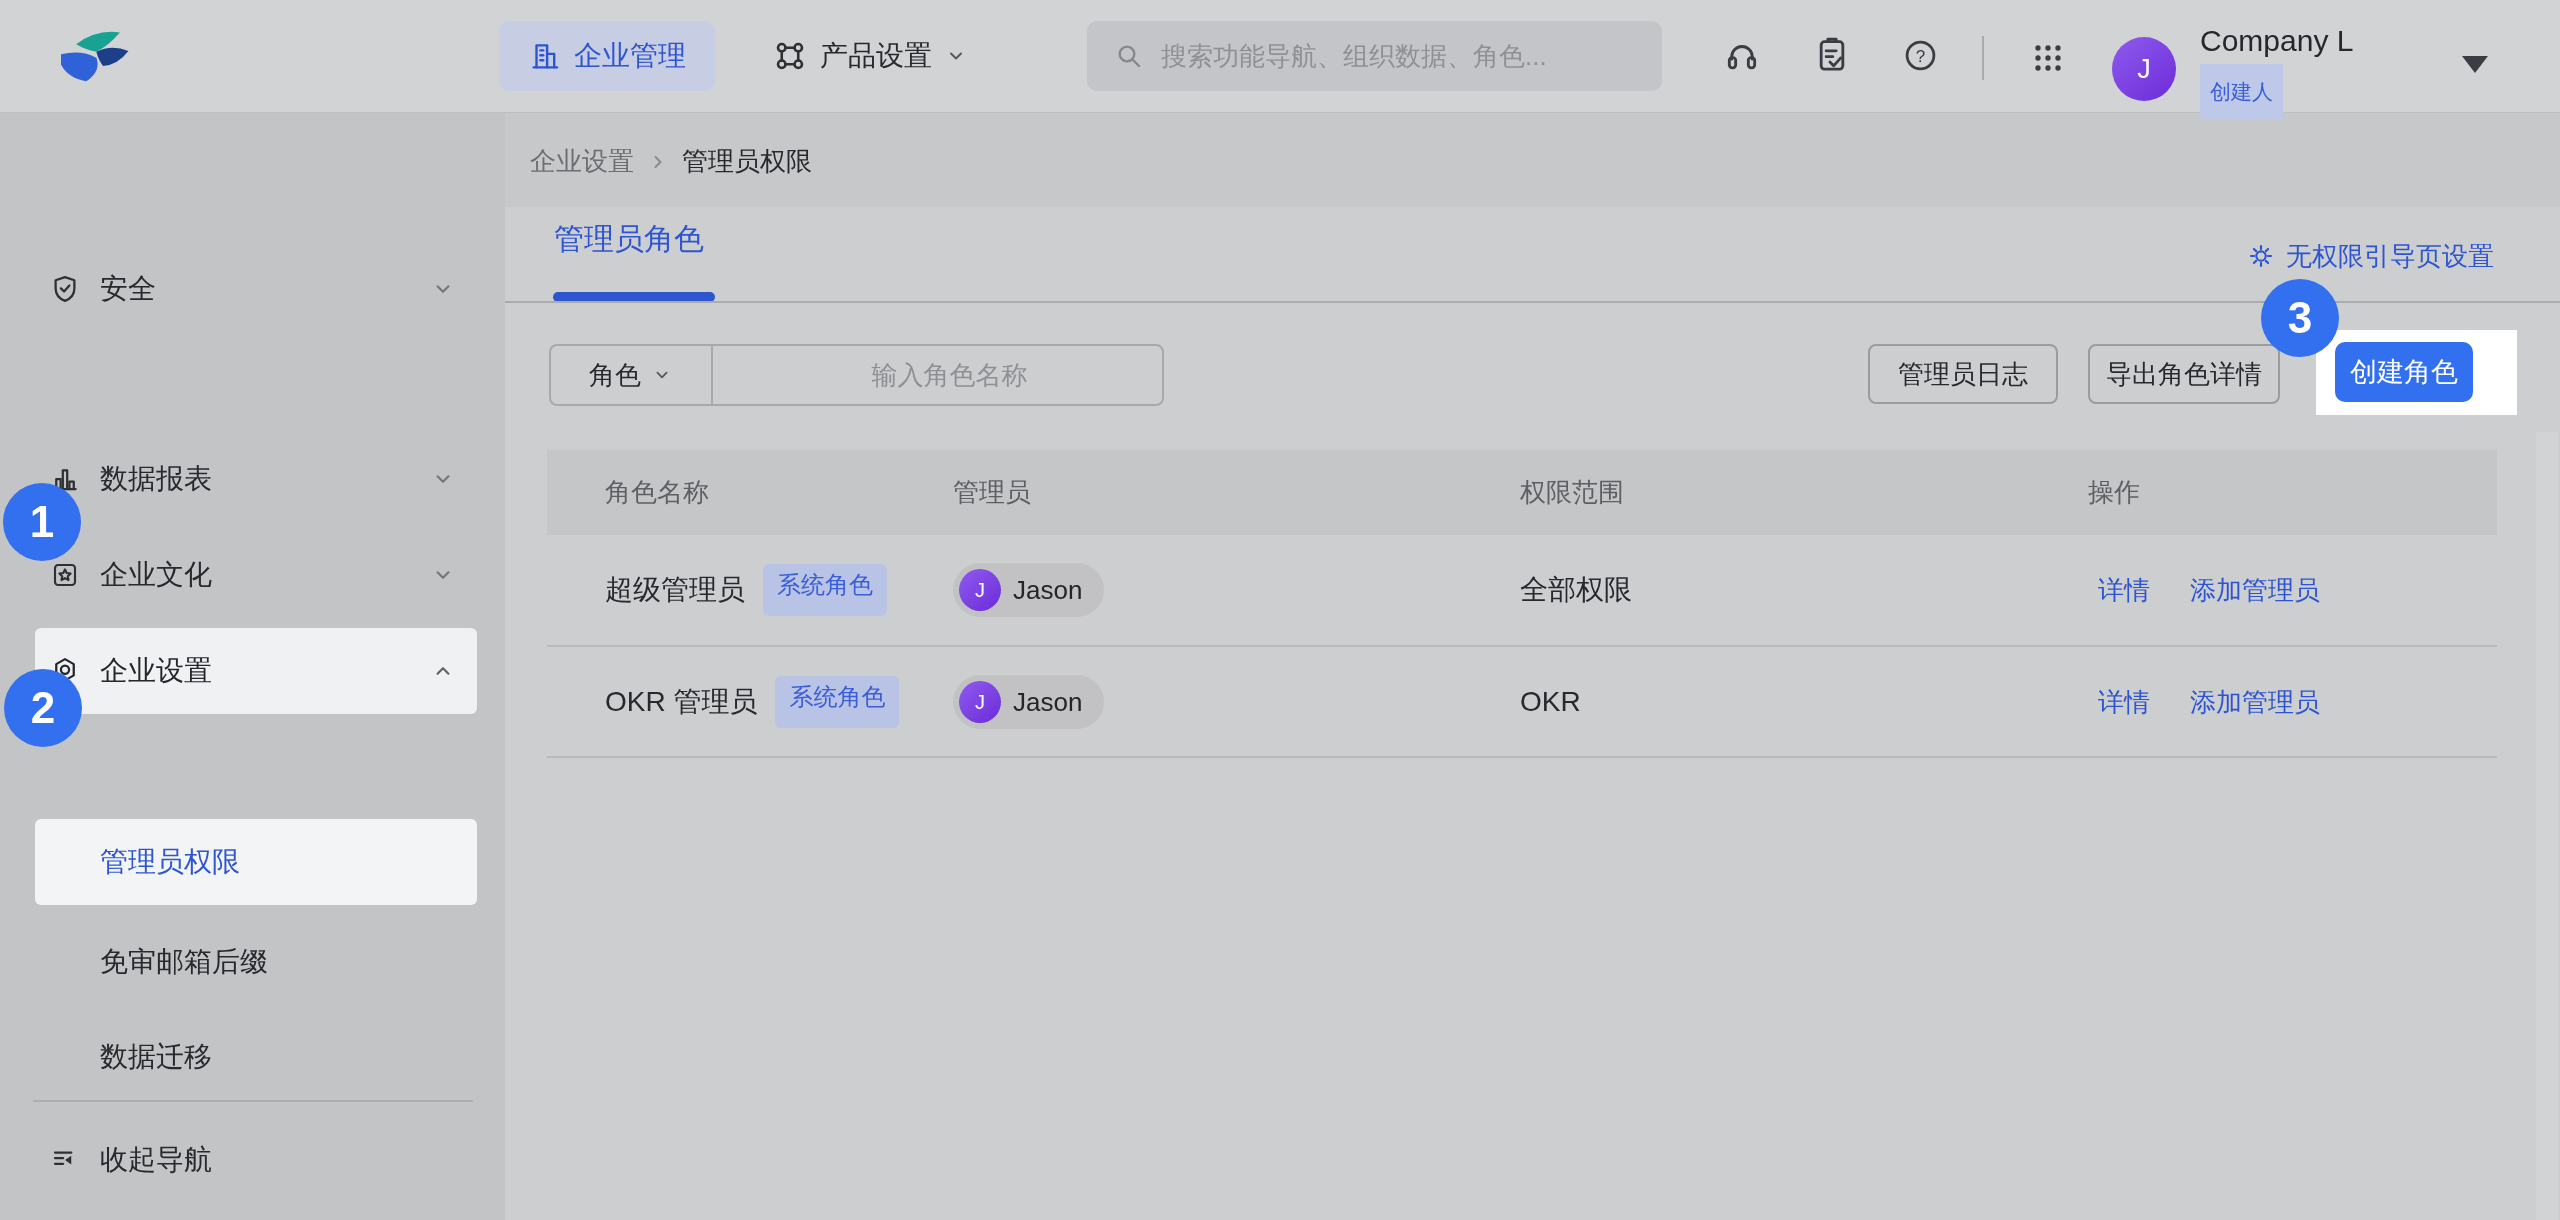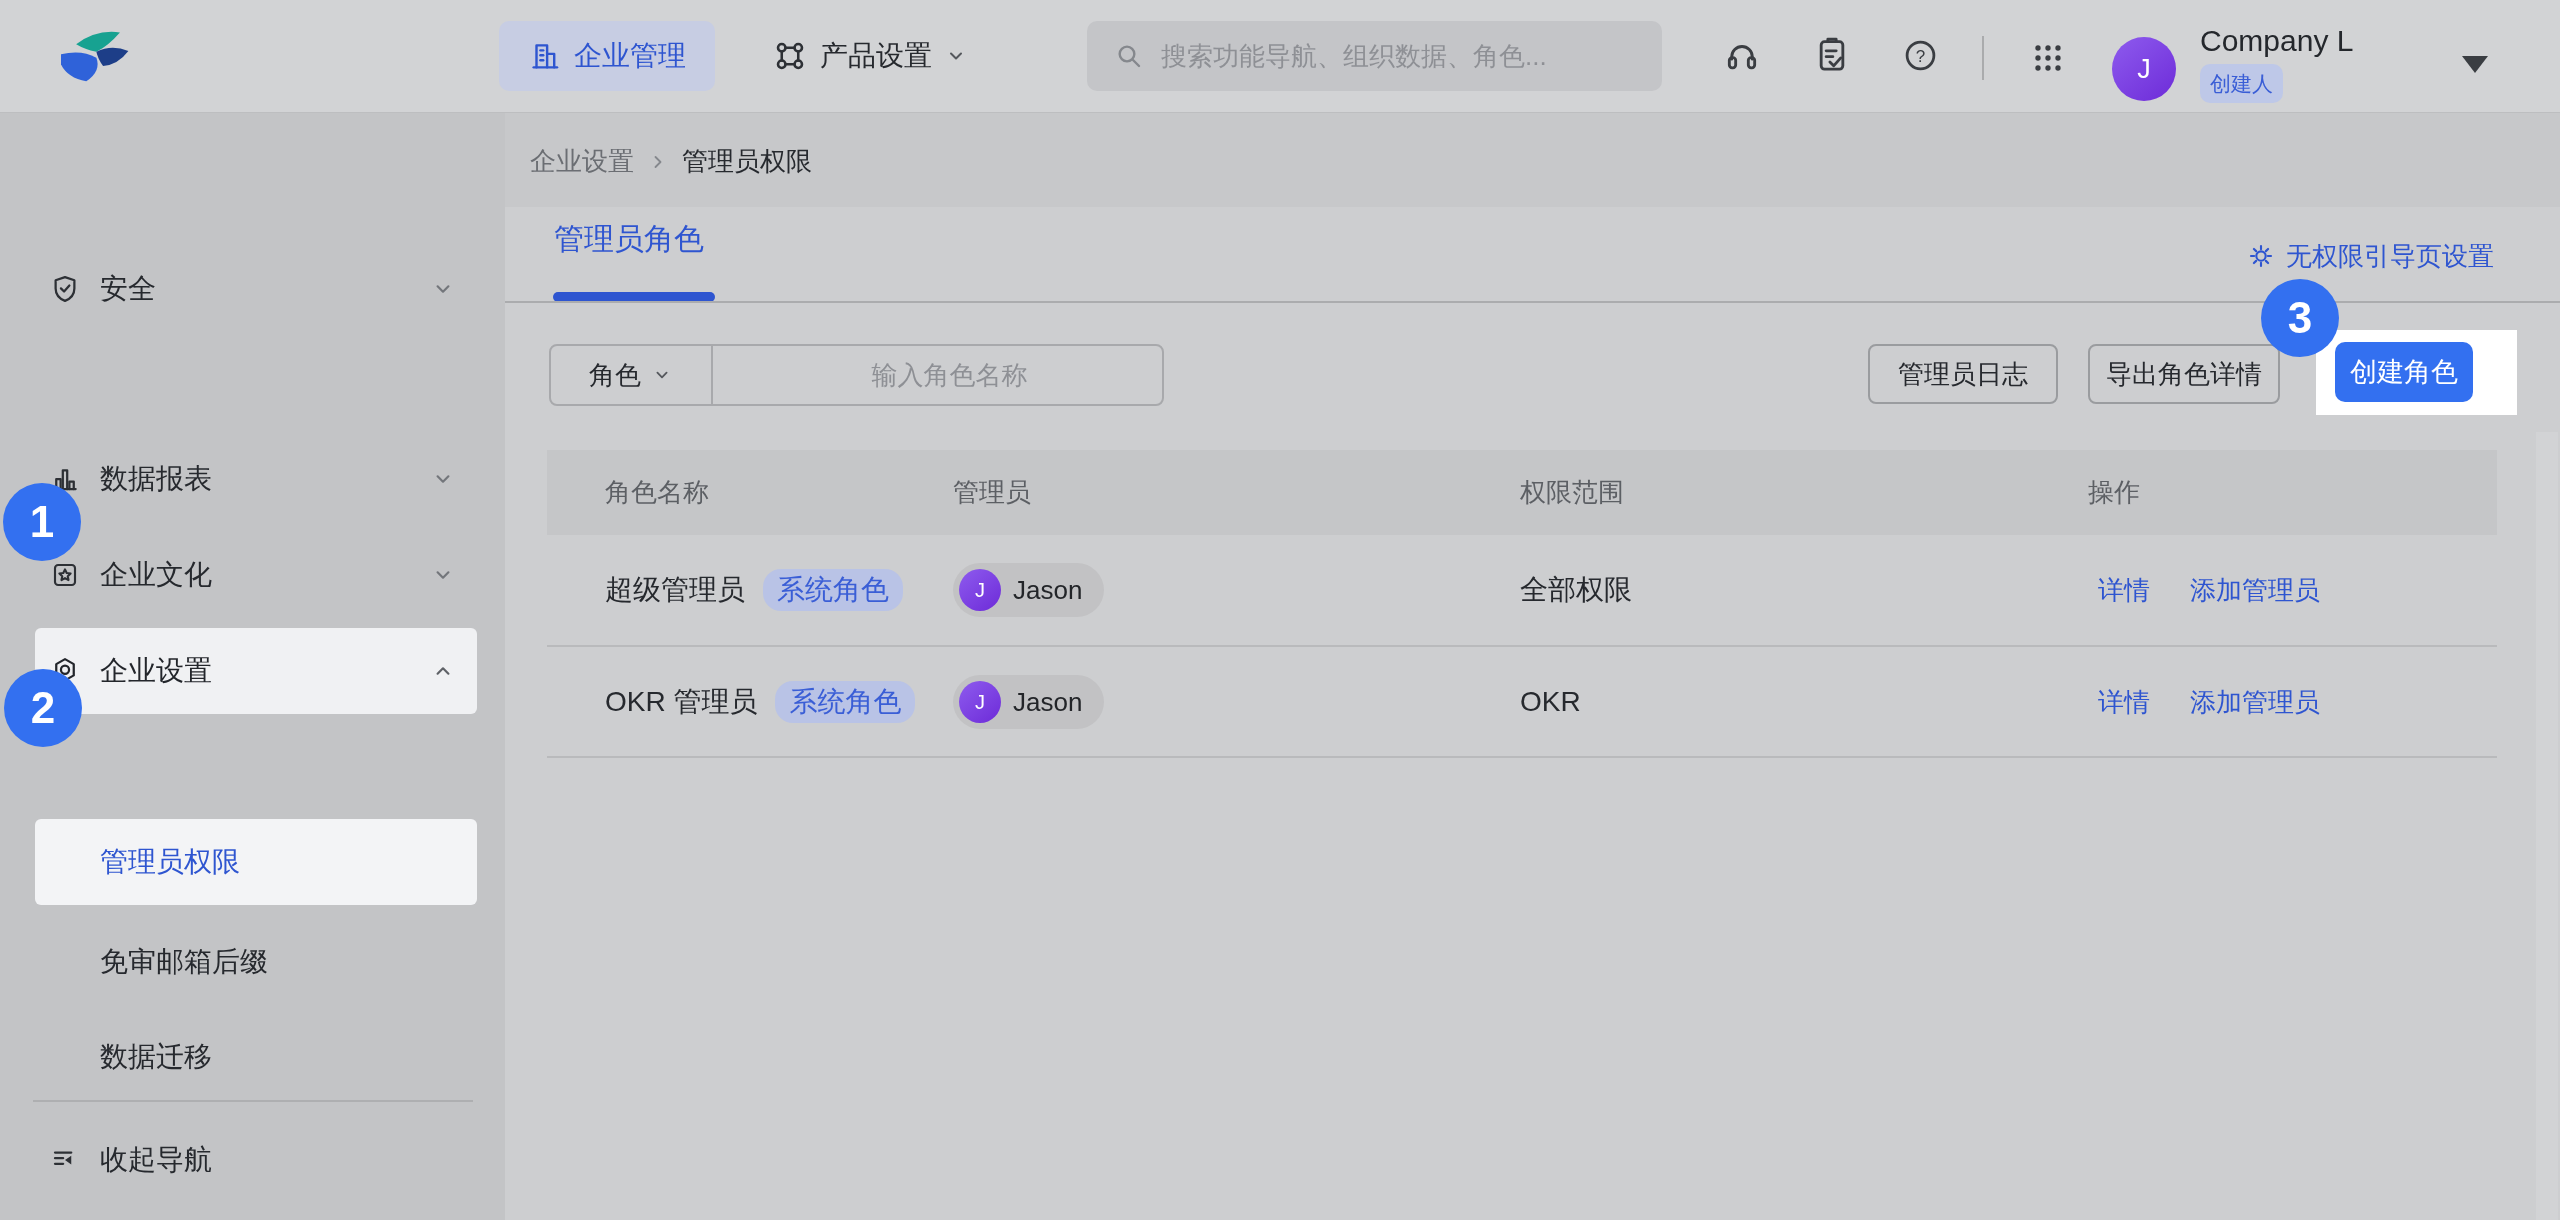--- a/index.html
+++ b/index.html
@@ -22,22 +22,22 @@
     background:#c4c5c8;display:flex;align-items:center;padding:0 0 0 26px;box-sizing:border-box;gap:14px;}
   .search input{border:0;outline:0;background:transparent;font-size:26px;flex:1;height:60px;
     color:#4a4d52;font-family:inherit;}
   .search input::placeholder{color:var(--text_placeholder,#8e9095);opacity:1;}
   .hicon{position:absolute;color:#3a3d42;cursor:pointer;}
   .hdr-div{position:absolute;left:1982px;top:36px;width:2px;height:44px;background:#aaabad;}
   .avatar{position:absolute;left:2112px;top:37px;width:64px;height:64px;border-radius:50%;
     background:linear-gradient(140deg,var(--avatar_from,#8e5bee),var(--avatar_to,#6d2bd8));
     color:#fff;font-size:27px;display:flex;align-items:center;justify-content:center;cursor:pointer;}
   .company{position:absolute;left:2200px;top:24px;font-size:30px;color:#24272c;white-space:nowrap;}
-  .role-badge{position:absolute;left:2200px;top:64px;height:31px;line-height:31px;padding:4px 10px;
-    border-radius:10px;background:var(--badge_bg,#bec8e8);color:var(--tag_text,#3a5ed6);font-size:21px;text-align:right;}
+  .role-badge{position:absolute;left:2200px;top:64px;height:31px;line-height:31px;padding:12px 10px;
+    border-radius:1px;background:var(--badge_bg,#bec8e8);color:var(--tag_text,#3a5ed6);font-size:21px;text-align:right;}
   .acct-caret{position:absolute;left:2462px;top:56px;width:0;height:0;cursor:pointer;
     border-left:13px solid transparent;border-right:13px solid transparent;border-top:17px solid #3a3d42;}
   
   .sb{position:absolute;left:0;top:112px;width:505px;height:1108px;background:var(--sidebar_bg,#c3c4c6);z-index:2;}
   .sb-row{position:absolute;left:0;width:505px;height:60px;cursor:pointer;}
   .sb-row .ic{position:absolute;left:50px;top:15px;color:#2d3035;}
   .sb-row .lb{position:absolute;left:100px;top:0;line-height:60px;font-size:28px;color:var(--text_dark,#26292e);white-space:nowrap;}
   .sb-row .ch{position:absolute;left:430px;top:17px;color:#73767b;}
   .sb-active{position:absolute;left:35px;width:442px;height:86px;border-radius:6px;background:#f0f1f3;cursor:pointer;}
   .sb-active .ic{position:absolute;left:15px;top:28px;color:#23262b;}
@@ -78,22 +78,22 @@
   .btn-create{position:absolute;left:1830px;top:135px;width:138px;height:60px;border-radius:10px;
     background:var(--primary,#3370f0);color:#fff;font-size:27px;display:flex;align-items:center;
     justify-content:center;cursor:pointer;z-index:4;white-space:nowrap;}
   
   .tband{position:absolute;left:42px;top:243px;width:1950px;height:85px;background:var(--band_bg,#c5c6c8);}
   .tband .c{position:absolute;top:0;line-height:85px;font-size:26px;color:#5c5f64;white-space:nowrap;}
   .trow{position:absolute;left:42px;width:1950px;height:110px;}
   .trow .cell{position:absolute;top:50%;transform:translateY(-50%);}
   .rowdiv{position:absolute;left:42px;width:1950px;height:2px;background:var(--divider,#b9babc);}
   .role-cell{display:flex;align-items:center;gap:18px;font-size:28px;color:var(--text_dark,#26292e);white-space:nowrap;}
-  .tag{height:42px;line-height:42px;padding:0 14px;border-radius:18px;background:var(--tag_bg,#b9c3e6);
-    color:var(--tag_text,#3a5ed6);font-size:28px;}
+  .tag{height:52px;line-height:42px;padding:0 14px;border-radius:6px;background:var(--tag_bg,#b9c3e6);
+    color:var(--tag_text,#3a5ed6);font-size:24px;}
   .chip{display:flex;align-items:center;gap:12px;height:54px;padding:0 22px 0 6px;border-radius:27px;
     background:var(--chip_bg,#c2c2c4);cursor:pointer;}
   .chip .av{width:42px;height:42px;border-radius:50%;color:#fff;font-size:20px;display:flex;align-items:center;
     justify-content:center;background:linear-gradient(140deg,var(--avatar_from,#8e5bee),var(--avatar_to,#6d2bd8));}
   .chip .nm{font-size:26px;color:#232529;white-space:nowrap;}
   .scope{font-size:28px;color:var(--text_dark,#26292e);white-space:nowrap;}
   .acts{display:flex;gap:40px;font-size:26px;color:var(--accent,#2e55d0);white-space:nowrap;}
   .acts span{cursor:pointer;}
   .scroll-strip{position:absolute;left:2031px;top:225px;width:22px;height:788px;background:#d2d3d5;}
   

